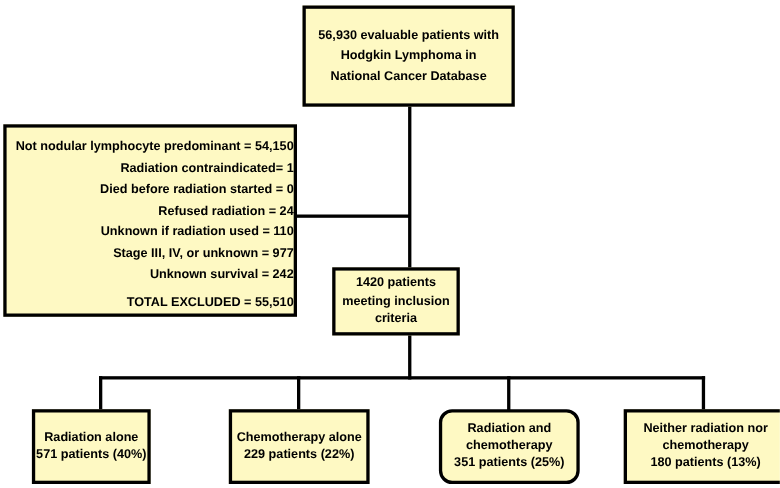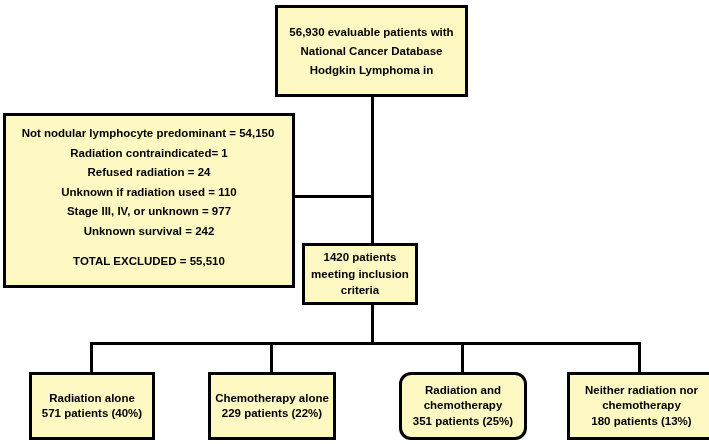--- a/index.html
+++ b/index.html
@@ -40,26 +40,27 @@
     top: 5px;
     width: 193px;
     height: 92px;
     font-size: 11.5px;
     line-height: 19px;
   }
   
   #box-exclusion {
     left: 3px;
     top: 113px;
-    width: 292px;
+    width: 267px;
     height: 175px;
     font-size: 11.5px;
     line-height: 19.5px;
     justify-content: flex-start;
     padding-top: 8px;
+    align-items: flex-end;
   }
   #box-exclusion .line.first {
     margin-left: -2px;
   }
   #box-exclusion .spacer {
     height: 11px;
   }
   
   #box-middle {
     left: 302px;
@@ -69,21 +70,21 @@
     font-size: 11.5px;
     line-height: 16.5px;
   }
   
   .outcome {
     top: 372px;
     height: 68px;
     font-size: 11.5px;
     line-height: 15.5px;
   }
-  #box-out-0 { left: 29px;  width: 126px; }
+  #box-out-0 { left: 29px;  width: 108px; }
   #box-out-1 { left: 208px; width: 128px; }
   #box-out-2 { left: 399px; width: 128px; border-radius: 12px; }
   #box-out-3 { left: 567px; width: 149px; }
 
   
   .conn {
     position: absolute;
     background: #000000;
     z-index: 1;
   }
@@ -110,27 +111,28 @@
   <div class="conn vline" id="conn-trunk"></div>
   <div class="conn hline" id="conn-excl-branch"></div>
   <div class="conn hline" id="conn-dist-bar"></div>
   <div class="conn vline" id="conn-drop-0"></div>
   <div class="conn vline" id="conn-drop-1"></div>
   <div class="conn vline" id="conn-drop-2"></div>
   <div class="conn vline" id="conn-drop-3"></div>
 
   <div class="box" id="box-top">
     <span class="line">56,930 evaluable patients with</span>
+    <span class="line">Hodgkin Lymphoma in</span>
     <span class="line">National Cancer Database</span>
-    <span class="line">Hodgkin Lymphoma in</span>
   </div>
 
   <div class="box" id="box-exclusion">
     <span class="line first">Not nodular lymphocyte predominant = 54,150</span>
     <span class="line">Radiation contraindicated= 1</span>
+    <span class="line">Died before radiation started = 0</span>
     <span class="line">Refused radiation = 24</span>
     <span class="line">Unknown if radiation used = 110</span>
     <span class="line">Stage III, IV, or unknown = 977</span>
     <span class="line">Unknown survival = 242</span>
     <span class="spacer"></span>
     <span class="line">TOTAL EXCLUDED = 55,510</span>
   </div>
 
   <div class="box" id="box-middle">
     <span class="line">1420 patients</span>

